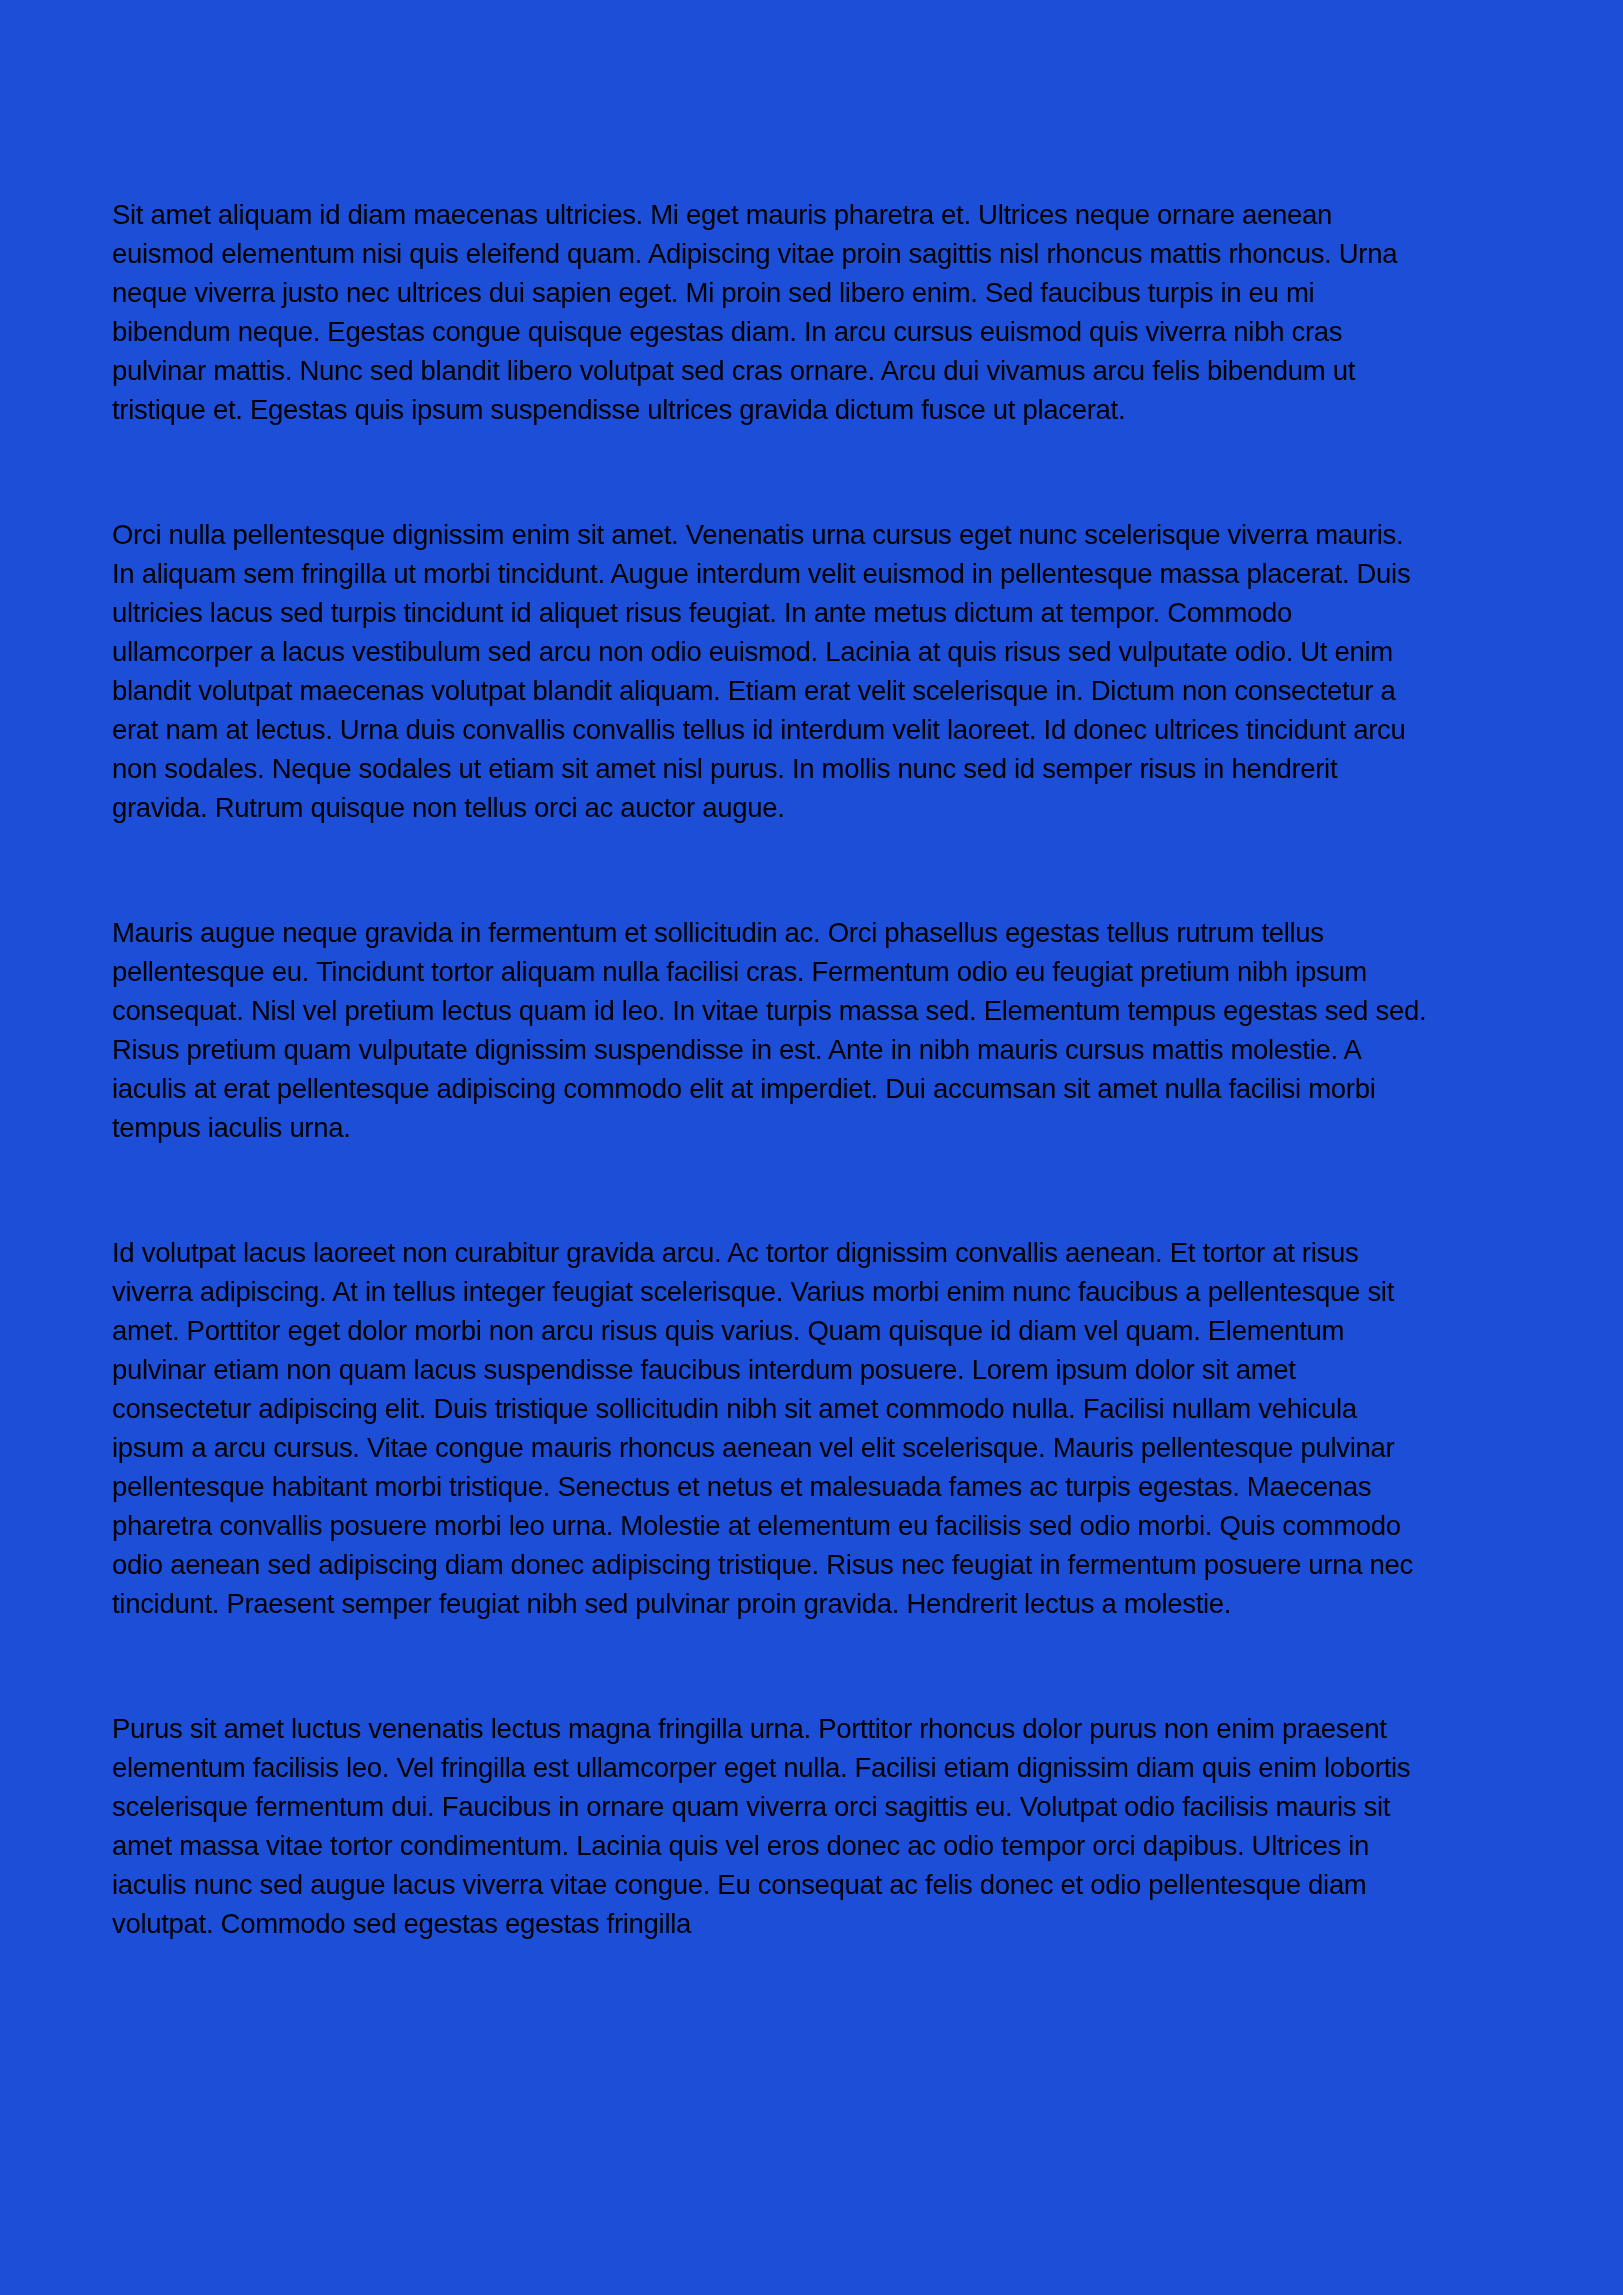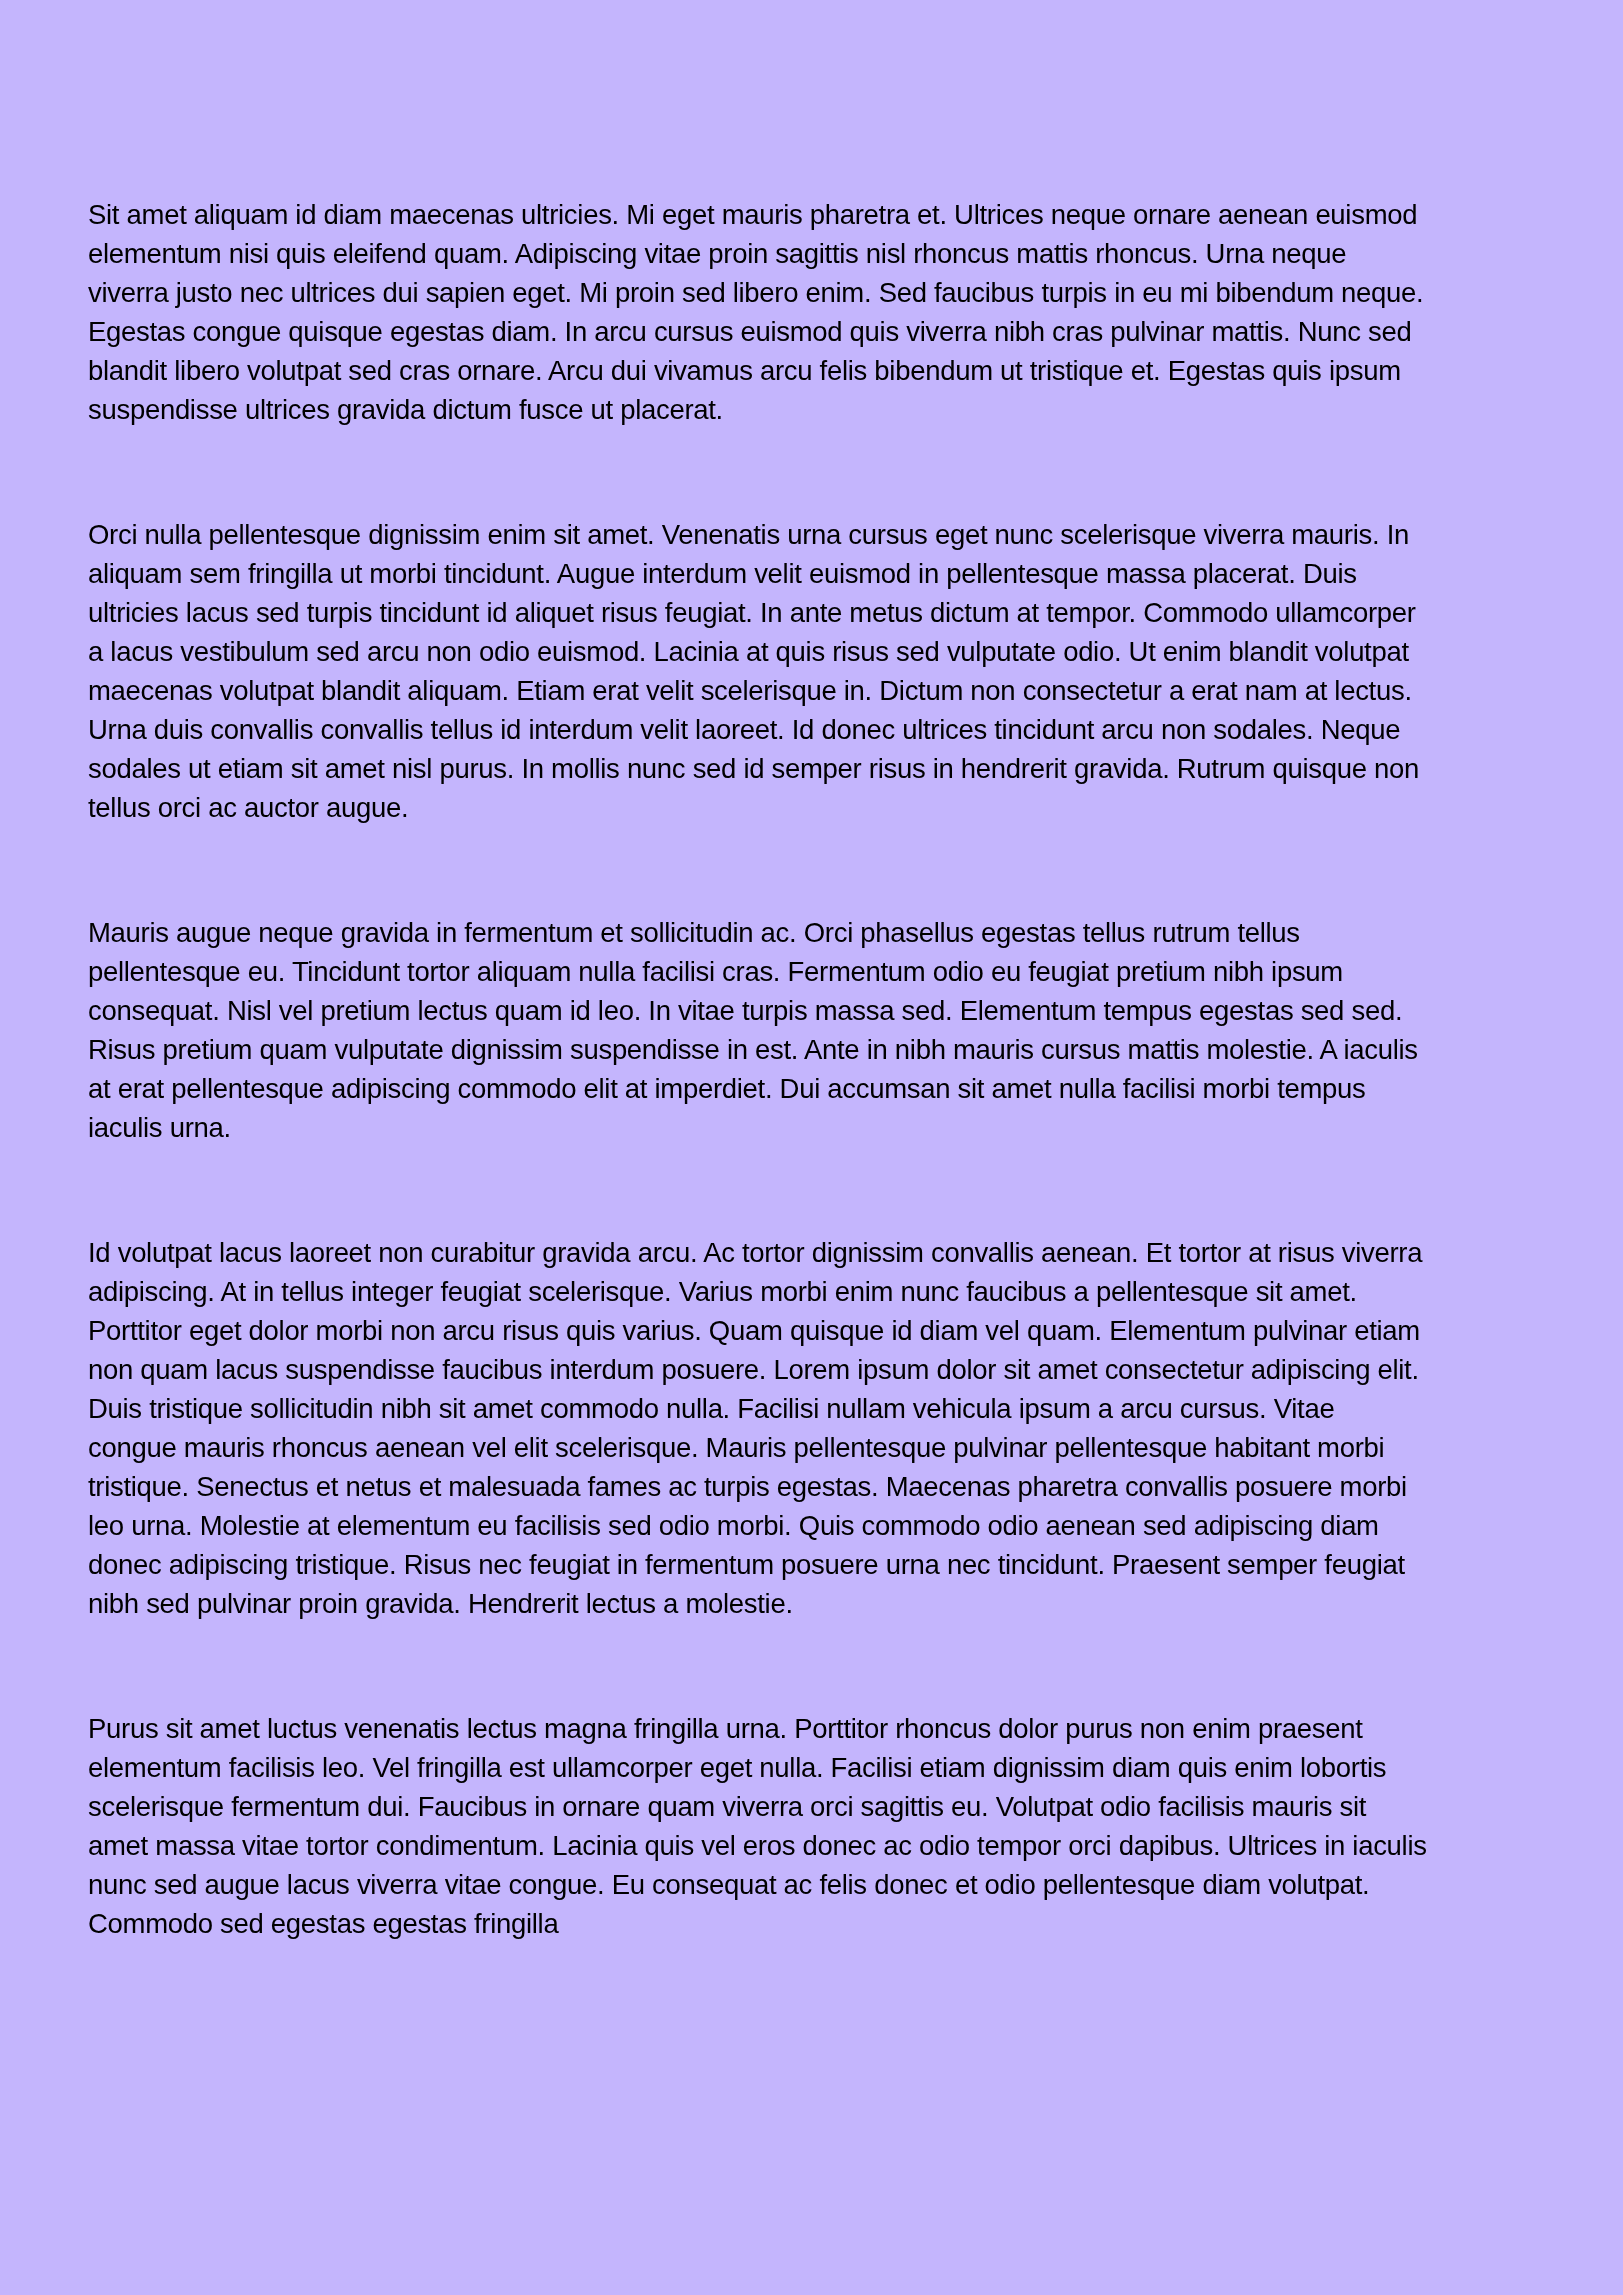--- a/index.html
+++ b/index.html
@@ -5,23 +5,23 @@
   html, body {
     margin: 0;
     padding: 0;
     background: #ffffff;
   }
   .page {
     position: relative;
     width: 1623px;
     height: 2295px;
     margin: 0;
-    background: #c4b5fd;
+    background: #1d4ed8;
     box-sizing: border-box;
-    padding: 195px 194px 0 88px;
+    padding: 195px 194px 0 112px;
     overflow: hidden;
     color: #000000;
     font-family: "Liberation Sans", "DejaVu Sans", sans-serif;
     font-size: 27.5px;
     line-height: 39px;
     letter-spacing: -0.3px;
     text-align: left;
   }
   .para {
     margin: 0 0 86px 0;

